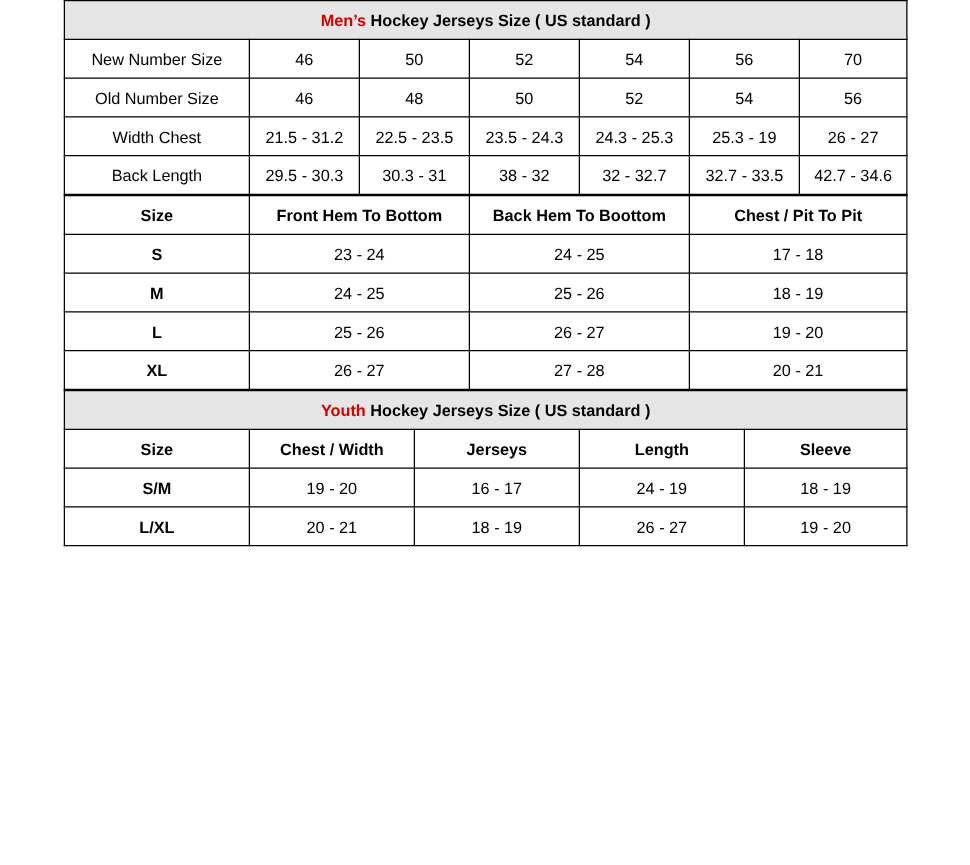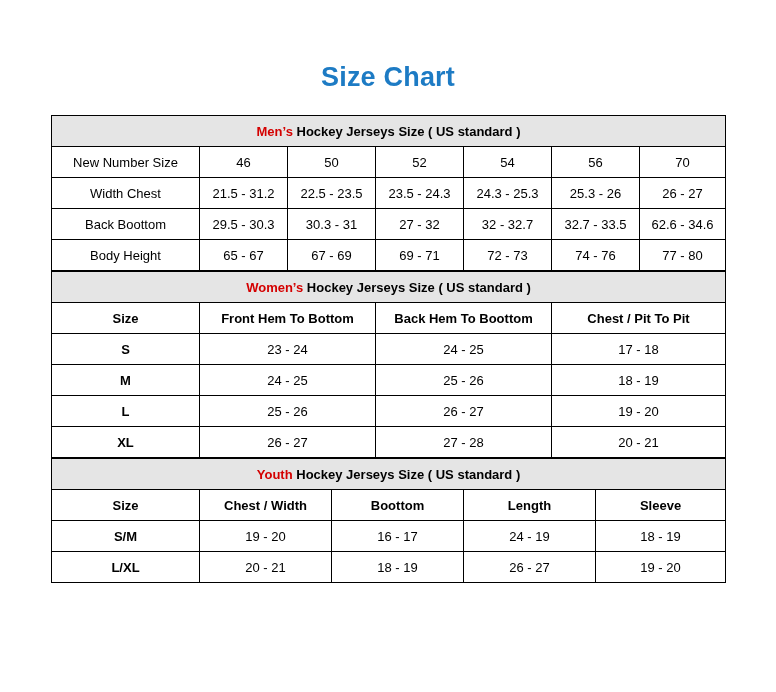--- a/index.html
+++ b/index.html
@@ -64,21 +64,20 @@
   }
   .bold {
     font-weight: bold;
   }
 </style>
 </head>
 <body>
 
 <div class="page">
 
-  <div class="title">Size Chart</div>
 
   <div class="chart-wrap">
 
     <table class="size-table">
       <colgroup>
         <col style="width:148px">
         <col style="width:88px">
         <col style="width:88px">
         <col style="width:88px">
         <col style="width:88px">
@@ -92,60 +91,57 @@
         <tr>
           <td class="rowlabel">New Number Size</td>
           <td>46</td>
           <td>50</td>
           <td>52</td>
           <td>54</td>
           <td>56</td>
           <td>70</td>
         </tr>
         <tr>
+          <td class="rowlabel">Old Number Size</td>
+          <td>46</td>
+          <td>48</td>
+          <td>50</td>
+          <td>52</td>
+          <td>54</td>
+          <td>56</td>
+        </tr>
+        <tr>
           <td class="rowlabel">Width Chest</td>
           <td>21.5 - 31.2</td>
           <td>22.5 - 23.5</td>
           <td>23.5 - 24.3</td>
           <td>24.3 - 25.3</td>
-          <td>25.3 - 26</td>
-          <td>26 - 27</td>
-        </tr>
-        <tr>
-          <td class="rowlabel">Back Boottom</td>
+          <td>25.3 - 19</td>
+          <td>26 - 27</td>
+        </tr>
+        <tr>
+          <td class="rowlabel">Back Length</td>
           <td>29.5 - 30.3</td>
           <td>30.3 - 31</td>
-          <td>27 - 32</td>
+          <td>38 - 32</td>
           <td>32 - 32.7</td>
           <td>32.7 - 33.5</td>
-          <td>62.6 - 34.6</td>
-        </tr>
-        <tr>
-          <td class="rowlabel">Body Height</td>
-          <td>65 - 67</td>
-          <td>67 - 69</td>
-          <td>69 - 71</td>
-          <td>72 - 73</td>
-          <td>74 - 76</td>
-          <td>77 - 80</td>
+          <td>42.7 - 34.6</td>
         </tr>
       </tbody>
     </table>
 
     <table class="size-table">
       <colgroup>
         <col style="width:148px">
         <col style="width:176px">
         <col style="width:176px">
         <col style="width:174px">
       </colgroup>
       <tbody>
-        <tr>
-          <td class="banner" colspan="4"><span class="hl">Women’s</span><span> Hockey Jerseys Size ( US standard )</span></td>
-        </tr>
         <tr>
           <td class="hdr">Size</td>
           <td class="hdr">Front Hem To Bottom</td>
           <td class="hdr">Back Hem To Boottom</td>
           <td class="hdr">Chest / Pit To Pit</td>
         </tr>
         <tr>
           <td class="bold">S</td>
           <td>23 - 24</td>
           <td>24 - 25</td>
@@ -180,21 +176,21 @@
         <col style="width:132px">
         <col style="width:130px">
       </colgroup>
       <tbody>
         <tr>
           <td class="banner" colspan="5"><span class="hl">Youth</span><span> Hockey Jerseys Size ( US standard )</span></td>
         </tr>
         <tr>
           <td class="hdr">Size</td>
           <td class="hdr">Chest / Width</td>
-          <td class="hdr">Boottom</td>
+          <td class="hdr">Jerseys</td>
           <td class="hdr">Length</td>
           <td class="hdr">Sleeve</td>
         </tr>
         <tr>
           <td class="bold">S/M</td>
           <td>19 - 20</td>
           <td>16 - 17</td>
           <td>24 - 19</td>
           <td>18 - 19</td>
         </tr>

